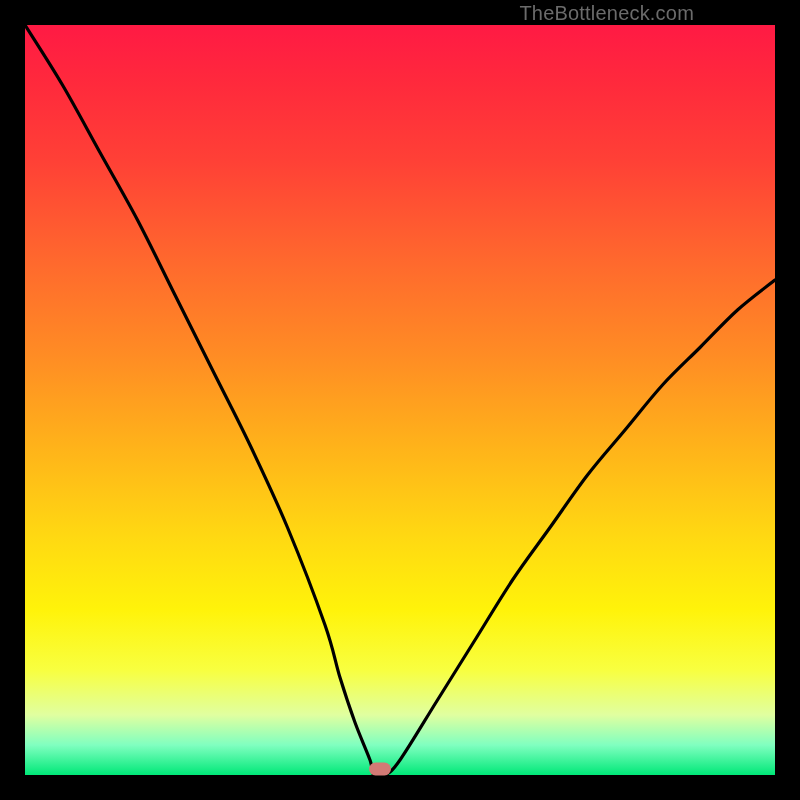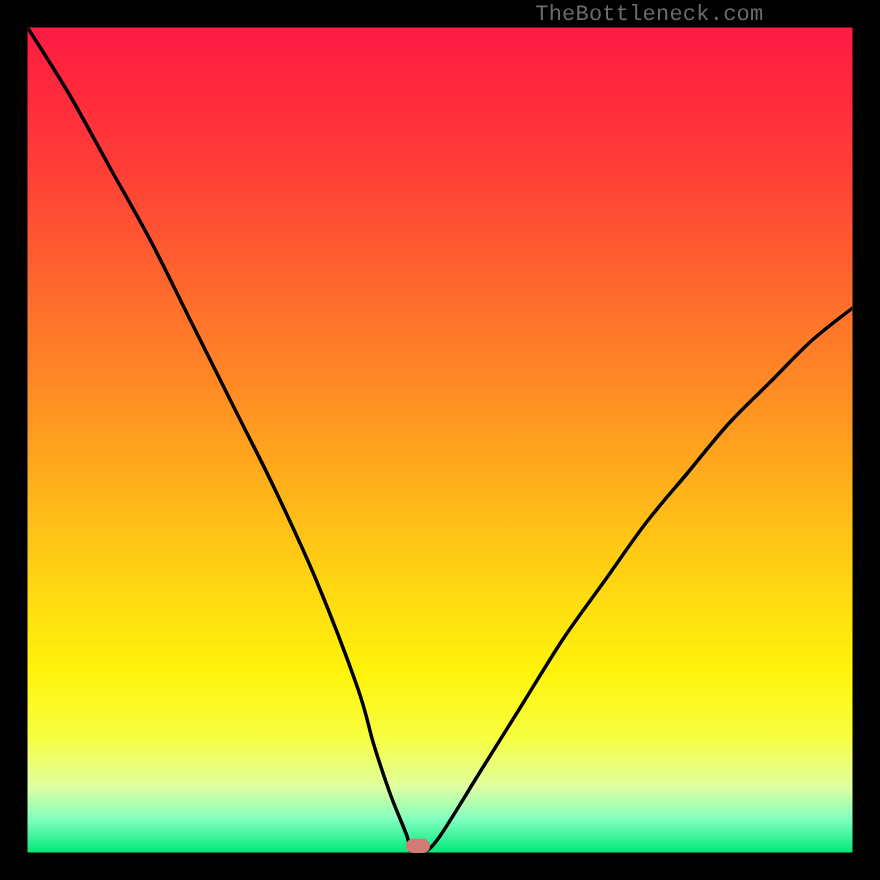--- a/index.html
+++ b/index.html
@@ -11,21 +11,20 @@
     overflow: hidden;
     font-family: Arial, Helvetica, sans-serif;
   }
   .frame {
     position: absolute;
     left: 0;
     top: 0;
     width: 704px;
     height: 800px;
     background: #000;
-    font-family: Liberation Mono, monospace;
   }
   .plot {
     position: absolute;
     left: 25px;
     top: 25px;
     width: 750px;
     height: 750px;
     background: linear-gradient(to bottom,
       #ff1a44 0%,
       #ff2a3c 8%,

